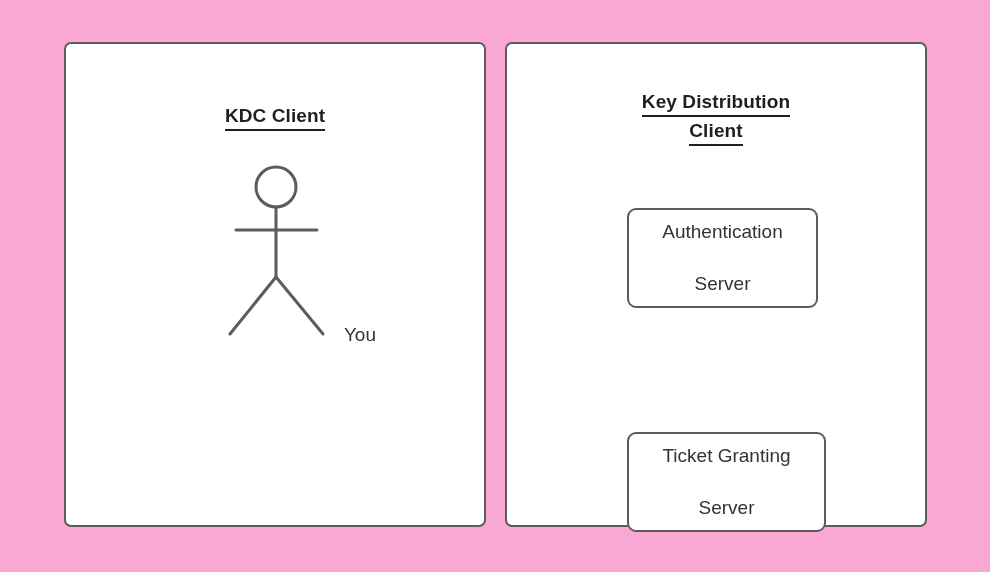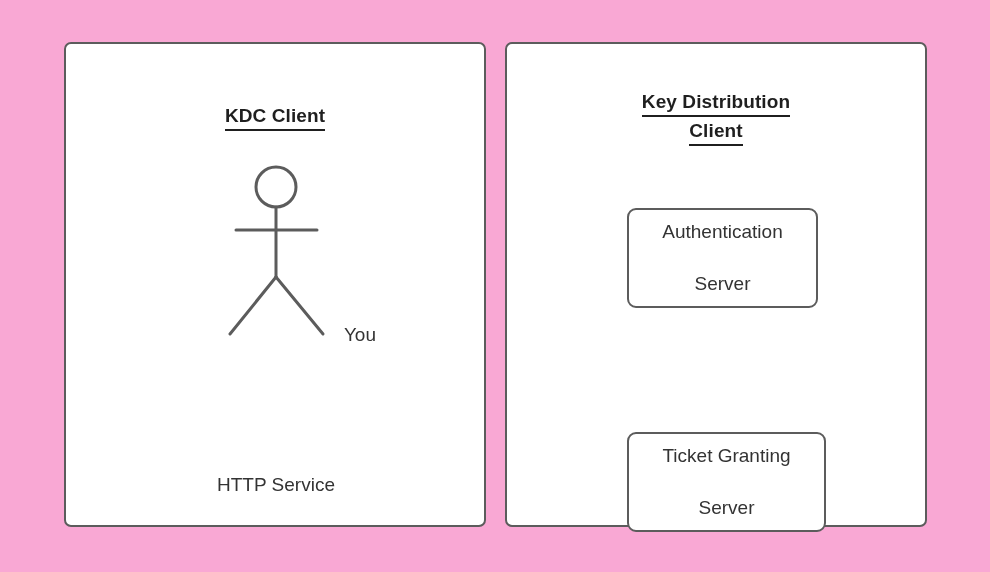--- a/index.html
+++ b/index.html
@@ -127,21 +127,20 @@
           <circle cx="60" cy="25" r="20"></circle>
           <line x1="60" y1="45" x2="60" y2="115"></line>
           <line x1="20" y1="68" x2="101" y2="68"></line>
           <line x1="60" y1="115" x2="14" y2="172"></line>
           <line x1="60" y1="115" x2="107" y2="172"></line>
         </g>
       </svg>
     </div>
     <div class="actor-label">You</div>
 
-    <div class="http-label">HTTP Service</div>
   </div>
 
   <div class="panel" id="panel-kdc">
 
     <div class="panel-title" id="title-kdc">
       <span class="tline">Key Distribution</span><br>
       <span class="tline">Client</span>
     </div>
 
     <div class="server-box" id="box-auth">

